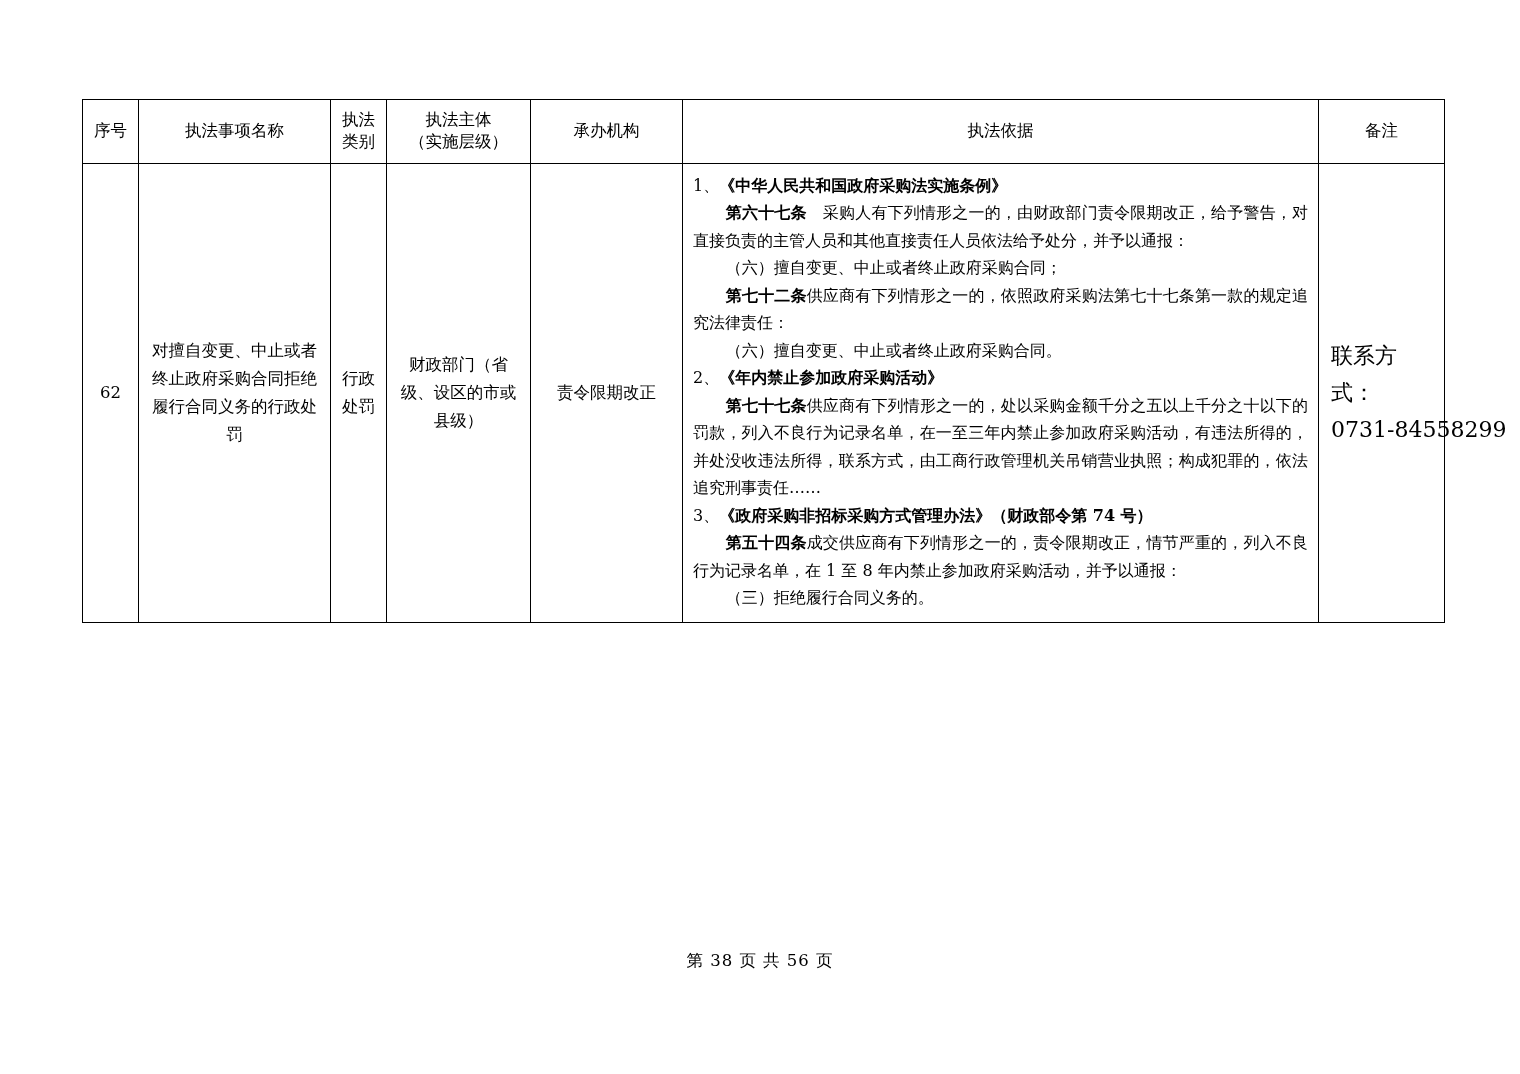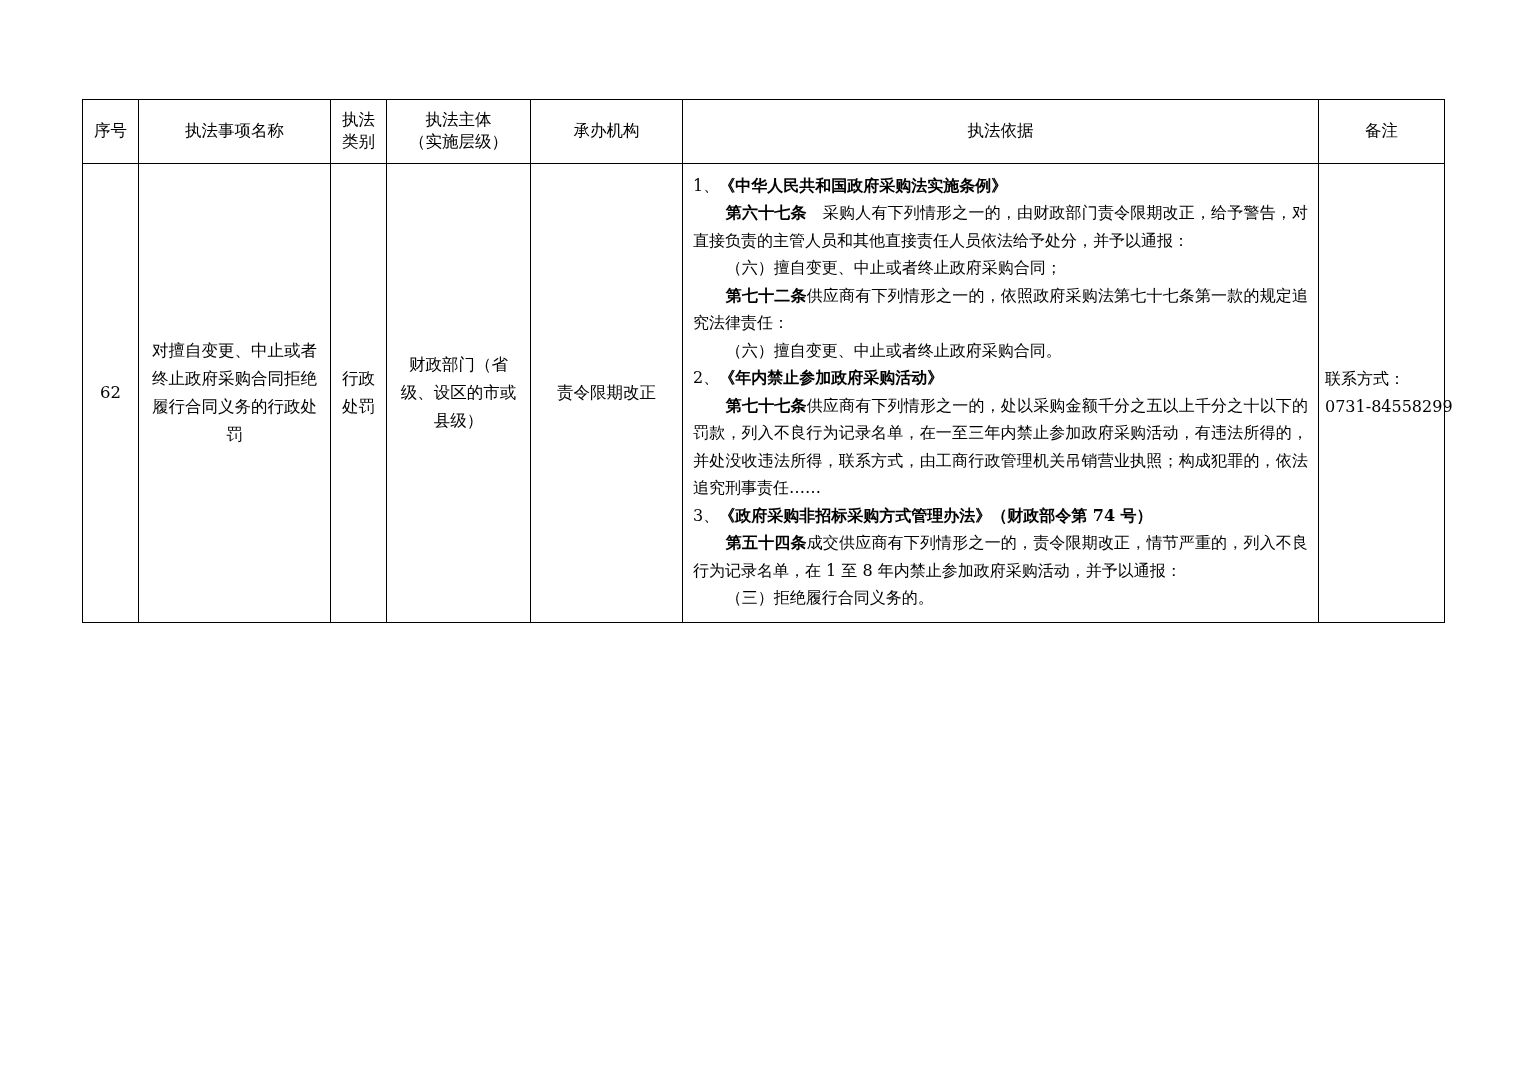--- a/index.html
+++ b/index.html
@@ -58,23 +58,23 @@
   }
   td.c-body {
     vertical-align: top;
     font-size: 16px;
     line-height: 1.72;
     padding: 8px 10px 10px 10px;
     text-align: justify;
   }
   td.c-remark {
     vertical-align: middle;
-    font-size: 16px;
+    font-size: 22px;
     line-height: 1.7;
-    padding-left: 6px;
+    padding-left: 12px;
     text-align: left;
   }
   .basis-line { margin: 0; }
   .basis-item { margin: 0; text-indent: 0; }
   .basis-item .bold { font-weight: bold; }
   .indent2 { text-indent: 2.05em; }
   .bold { font-weight: bold; margin-top: 28px; }
   .footer {
     position: absolute;
     left: 0;
@@ -144,14 +144,15 @@
             </div>
         </td>
         <td class="c-remark">
           <div>联系方式：</div>
           <div class="nowrap">0731-84558299</div>
         </td>
       </tr>
     </tbody>
   </table>
 
+  <div class="footer">第 38 页 共 56 页</div>
 
 </div>
 
 </body></html>

